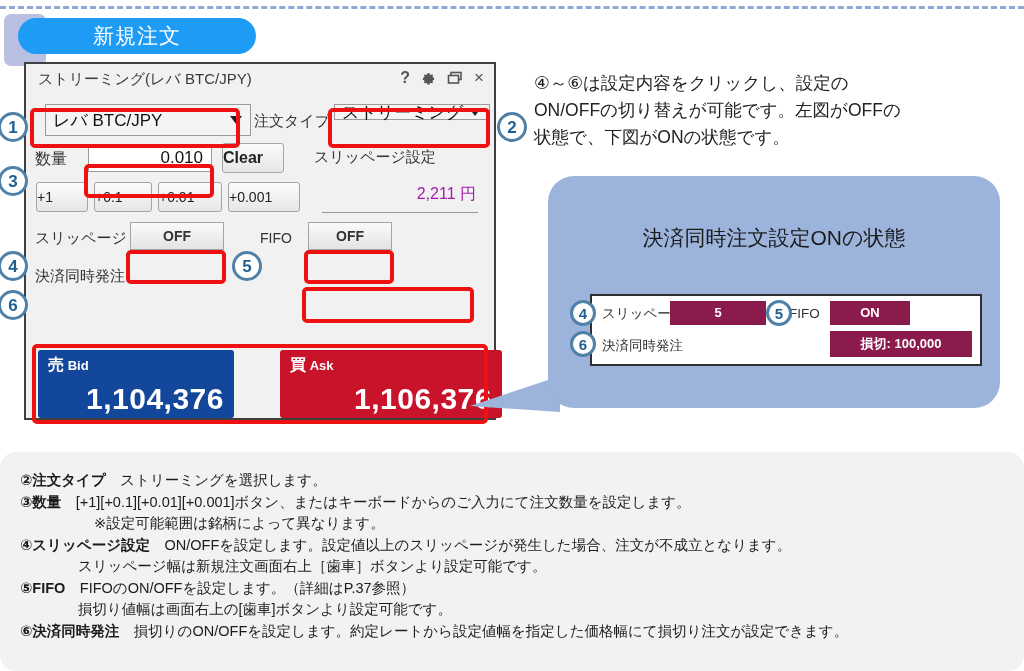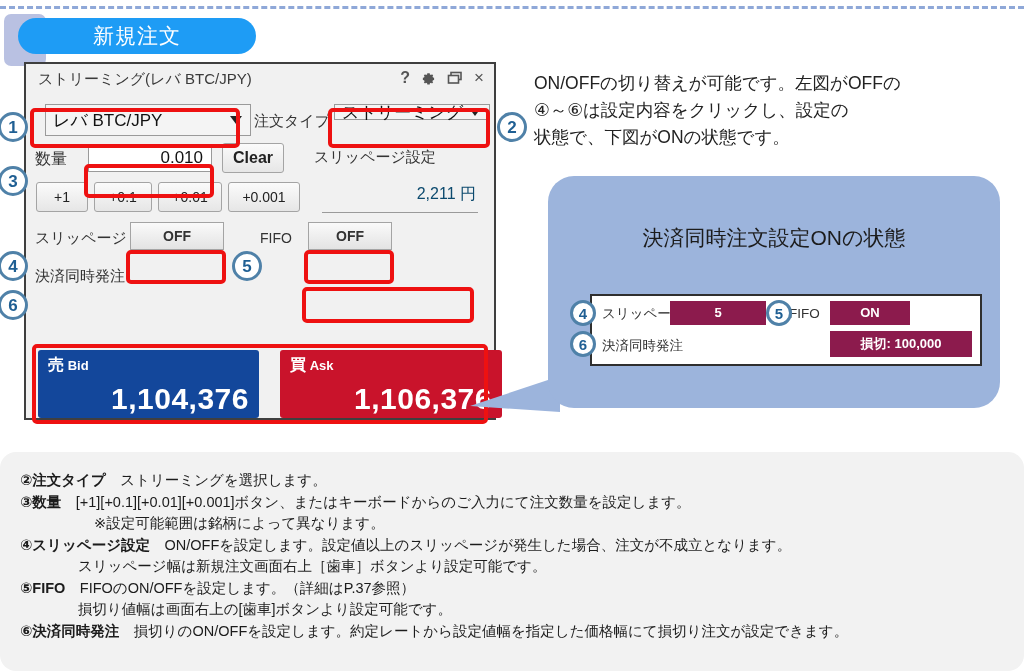--- a/index.html
+++ b/index.html
@@ -137,28 +137,28 @@
   }
 
   .gbtn {
     position: absolute;
     background: linear-gradient(#fbfbfb, #e6e6e6);
     border: 1px solid #a4a4a4;
     border-radius: 3px;
     box-sizing: border-box;
     font-size: 14px;
     color: #222222;
-    text-align: center;
+    text-align: left;
     white-space: nowrap;
   }
 
   .margin-val {
     position: absolute;
     font-size: 16px;
-    color: #0c4a6e;
+    color: #a21caf;
     text-align: right;
   }
   .margin-rule {
     position: absolute;
     border-top: 1px solid #9a9a9a;
   }
 
   
   .togbtn {
     position: absolute;
@@ -187,21 +187,21 @@
     left: 38px; top: 350px;
     width: 444px; height: 68px;
   }
   .rate-cell {
     position: absolute;
     top: 0; height: 68px;
     box-sizing: border-box;
     color: #ffffff;
     border-radius: 3px;
   }
-  .rate-cell.bid { left: 0; width: 221px; background: #13479b; }
+  .rate-cell.bid { left: 0; width: 196px; background: #13479b; }
   .rate-cell.ask { left: 222px; width: 222px; background: #c9132b; margin-left: 20px; }
   .rate-head {
     position: absolute;
     left: 10px; top: 5px;
     font-size: 13px;
     font-weight: bold;
     white-space: nowrap;
   }
   .rate-head .jp { font-size: 16px; }
   .rate-num {
@@ -413,22 +413,22 @@
 <div class="hl" style="left:32px;  top:344px; width:456px; height:80px;"></div>
 
 <div class="numc" style="left:-2px;  top:112px;">1</div>
 <div class="numc" style="left:-2px;  top:166px;">3</div>
 <div class="numc" style="left:-2px;  top:251px;">4</div>
 <div class="numc" style="left:-2px;  top:290px;">6</div>
 <div class="numc" style="left:497px; top:112px;">2</div>
 <div class="numc" style="left:232px; top:251px;">5</div>
 
 <div class="desc">
+  <div>④～⑥は設定内容をクリックし、設定の</div>
   <div>ON/OFFの切り替えが可能です。左図がOFFの</div>
-  <div>④～⑥は設定内容をクリックし、設定の</div>
   <div>状態で、下図がONの状態です。</div>
 </div>
 
 <svg class="bubble-tail" viewBox="0 0 90 36" preserveAspectRatio="none" aria-hidden="true">
   <polygon points="90,0 90,36 0,30" fill="#9cb4dc"></polygon>
 </svg>
 <div class="bubble">
   <div class="bubble-title">決済同時注文設定ONの状態</div>
 </div>
 

